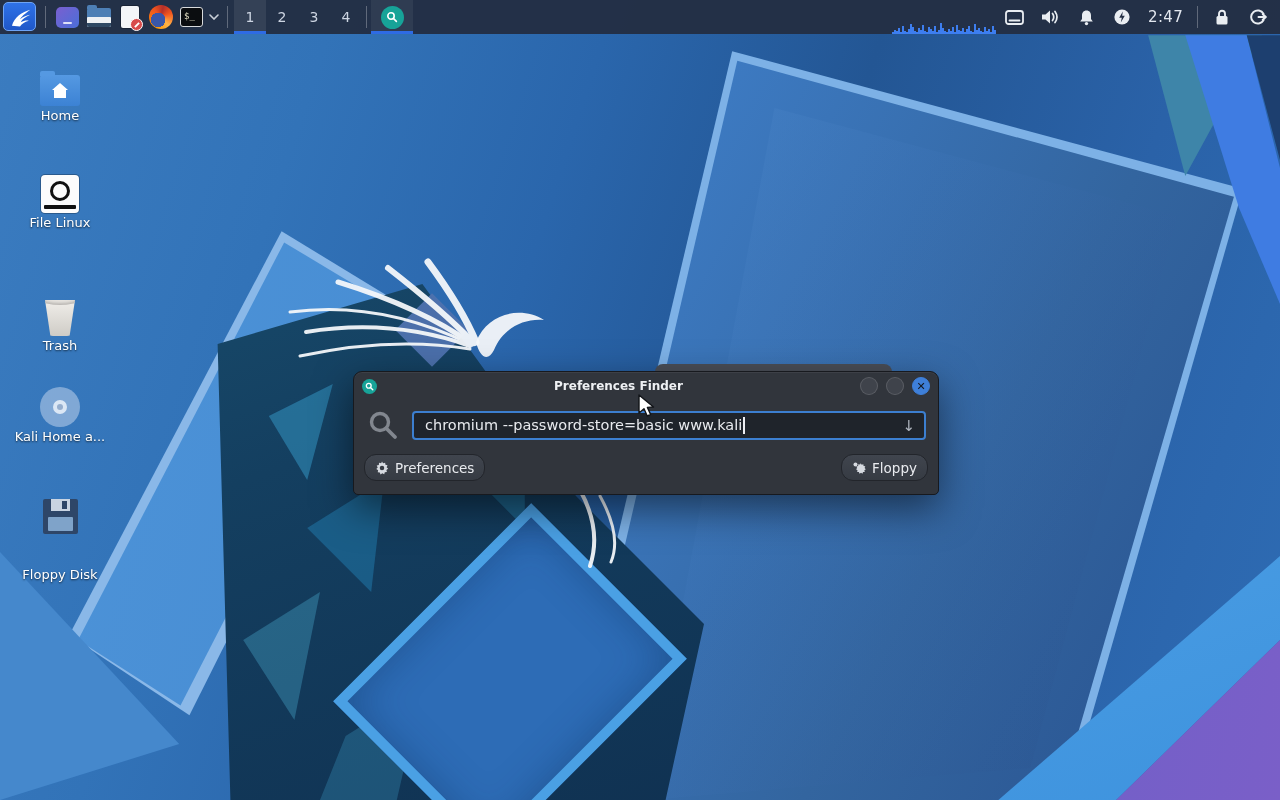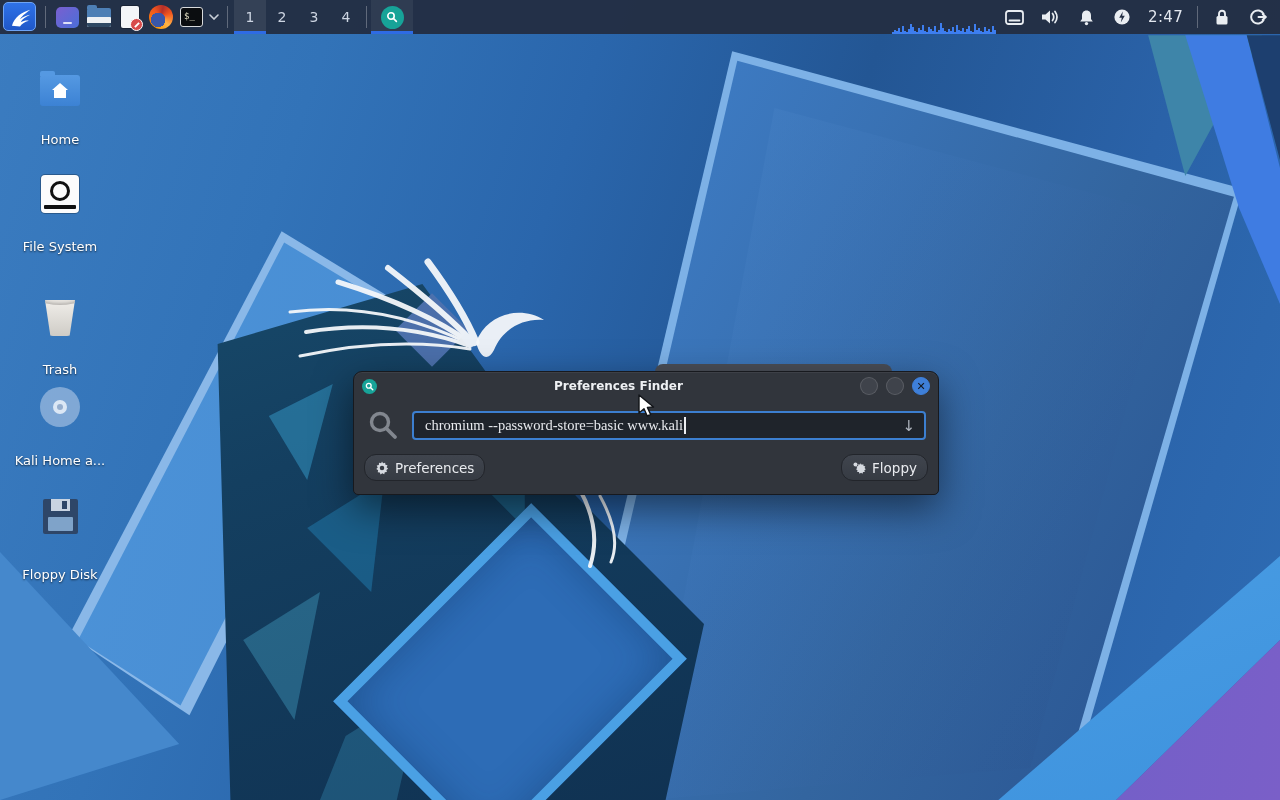--- a/index.html
+++ b/index.html
@@ -77,21 +77,21 @@
   .finder-circle.small { width:15px; height:15px; }
   .panel-spacer { flex:1; }
   .cpu-graph { width:104px; height:34px; display:flex; align-items:flex-end; gap:0; flex:none; }
   .cpu-bar { width:2px; background:#3d7ef0; flex:none; }
   .tray-item { width:36px; height:34px; display:flex; align-items:center; justify-content:center; flex:none; }
   .clock { font-size:15px; color:#e2e7ef; padding:0 8px; letter-spacing:.3px; }
   
   .desk-icon { position:absolute; left:8px; width:104px; height:100px; z-index:5;
     display:flex; flex-direction:column; align-items:center; }
   .desk-icon .glyph { height:52px; display:flex; align-items:flex-end; justify-content:center; }
-  .desk-icon .label { margin-top:26px; font-size:13px; color:#ffffff; text-shadow:0 1px 2px rgba(0,0,0,.7); white-space:nowrap; }
+  .desk-icon .label { margin-top:2px; font-size:13px; color:#ffffff; text-shadow:0 1px 2px rgba(0,0,0,.7); white-space:nowrap; }
   .home-folder { width:40px; height:31px; border-radius:3px; background:linear-gradient(#5599e2,#3c82d4); position:relative; }
   .home-folder:before { content:""; position:absolute; left:0; top:-4px; width:15px; height:5px; border-radius:2px 2px 0 0; background:#5599e2; }
   .fs-drive { width:38px; height:38px; background:#fcfcfc; border-radius:4px; position:relative; box-shadow:0 0 0 1px rgba(0,0,0,.25); }
   .fs-ring { position:absolute; left:9px; top:6px; width:20px; height:20px; border:3.5px solid #111; border-radius:50%; box-sizing:border-box; }
   .fs-slot { position:absolute; left:3px; bottom:4px; right:3px; height:4px; background:#111; border-radius:1px; }
   .trash-cup { width:30px; height:36px; background:linear-gradient(#f0eeea,#cfccc6); border-radius:4px 4px 8px 8px;
     clip-path:polygon(0 0,100% 0,82% 100%,18% 100%); position:relative; }
   .trash-rim { position:absolute; left:-2px; top:-3px; width:34px; height:8px; background:#e7e4df; border-radius:50%; box-shadow:inset 0 -2px 3px rgba(0,0,0,.2); }
   .kali-disc { width:40px; height:40px; border-radius:50%; background:rgba(190,210,235,.55); position:relative; }
   .kali-disc:before { content:""; position:absolute; left:13px; top:13px; width:14px; height:14px; border-radius:50%; background:rgba(235,242,250,.85); }
@@ -109,21 +109,21 @@
     box-shadow:0 14px 38px rgba(0,0,0,.5), inset 0 1px 0 rgba(255,255,255,.06); }
   .titlebar { height:28px; display:flex; align-items:center; padding:0 8px; }
   .title-text { flex:1; text-align:center; font-size:12px; font-weight:bold; color:#eef0f3; }
   .winbtns { display:flex; gap:8px; }
   .winbtn { width:18px; height:18px; border-radius:50%; background:#3f434b; border:1px solid rgba(255,255,255,.14); box-sizing:border-box; }
   .winbtn.close { background:#3e7fd9; border-color:#3e7fd9; color:#14171d; font-size:11px; font-weight:bold;
     display:flex; align-items:center; justify-content:center; line-height:1; }
   .search-row { display:flex; align-items:center; margin:10px 12px 0 14px; gap:14px; }
   .search-input { flex:1; height:29px; background:#1f242b; border:2px solid #3c7fd0; border-radius:4px;
     display:flex; align-items:center; padding:0 28px 0 11px; position:relative; box-sizing:border-box; }
-  .search-text { font-size:14.5px; color:#e8eaee; white-space:nowrap; overflow:hidden;font-family:Liberation Serif, serif; }
+  .search-text { font-size:14.5px; color:#e8eaee; white-space:nowrap; overflow:hidden; }
   .caret { width:1.5px; height:17px; background:#eceef2; margin-left:1px; flex:none; }
   .combo-arrow { position:absolute; right:9px; top:4px; color:#aeb4bd; font-size:15px; }
   .actions-row { display:flex; align-items:center; margin:14px 10px 0 10px; }
   .dlg-btn { height:27px; display:inline-flex; align-items:center; gap:6px; padding:0 10px;
     background:linear-gradient(#40454e,#363b43); border:1px solid #22252b; border-radius:12px;
     color:#e9ebef; font-size:13.5px; box-sizing:border-box; }
   .actions-spacer { flex:1; }
   
   .cursor { position:absolute; left:637px; top:394px; z-index:60; }
 </style>
@@ -179,21 +179,21 @@
   <div class="label">Home</div>
 </div>
 
 <div class="desk-icon" style="top:161px;">
   <div class="glyph">
     <div class="fs-drive">
         <div class="fs-ring"></div>
         <div class="fs-slot"></div>
       </div>
   </div>
-  <div class="label">File System</div>
+  <div class="label">File Linux</div>
 </div>
 
 <div class="desk-icon" style="top:284px;">
   <div class="glyph">
     <div class="trash-cup">
         <div class="trash-rim"></div>
       </div>
   </div>
   <div class="label">Trash</div>
 </div>

